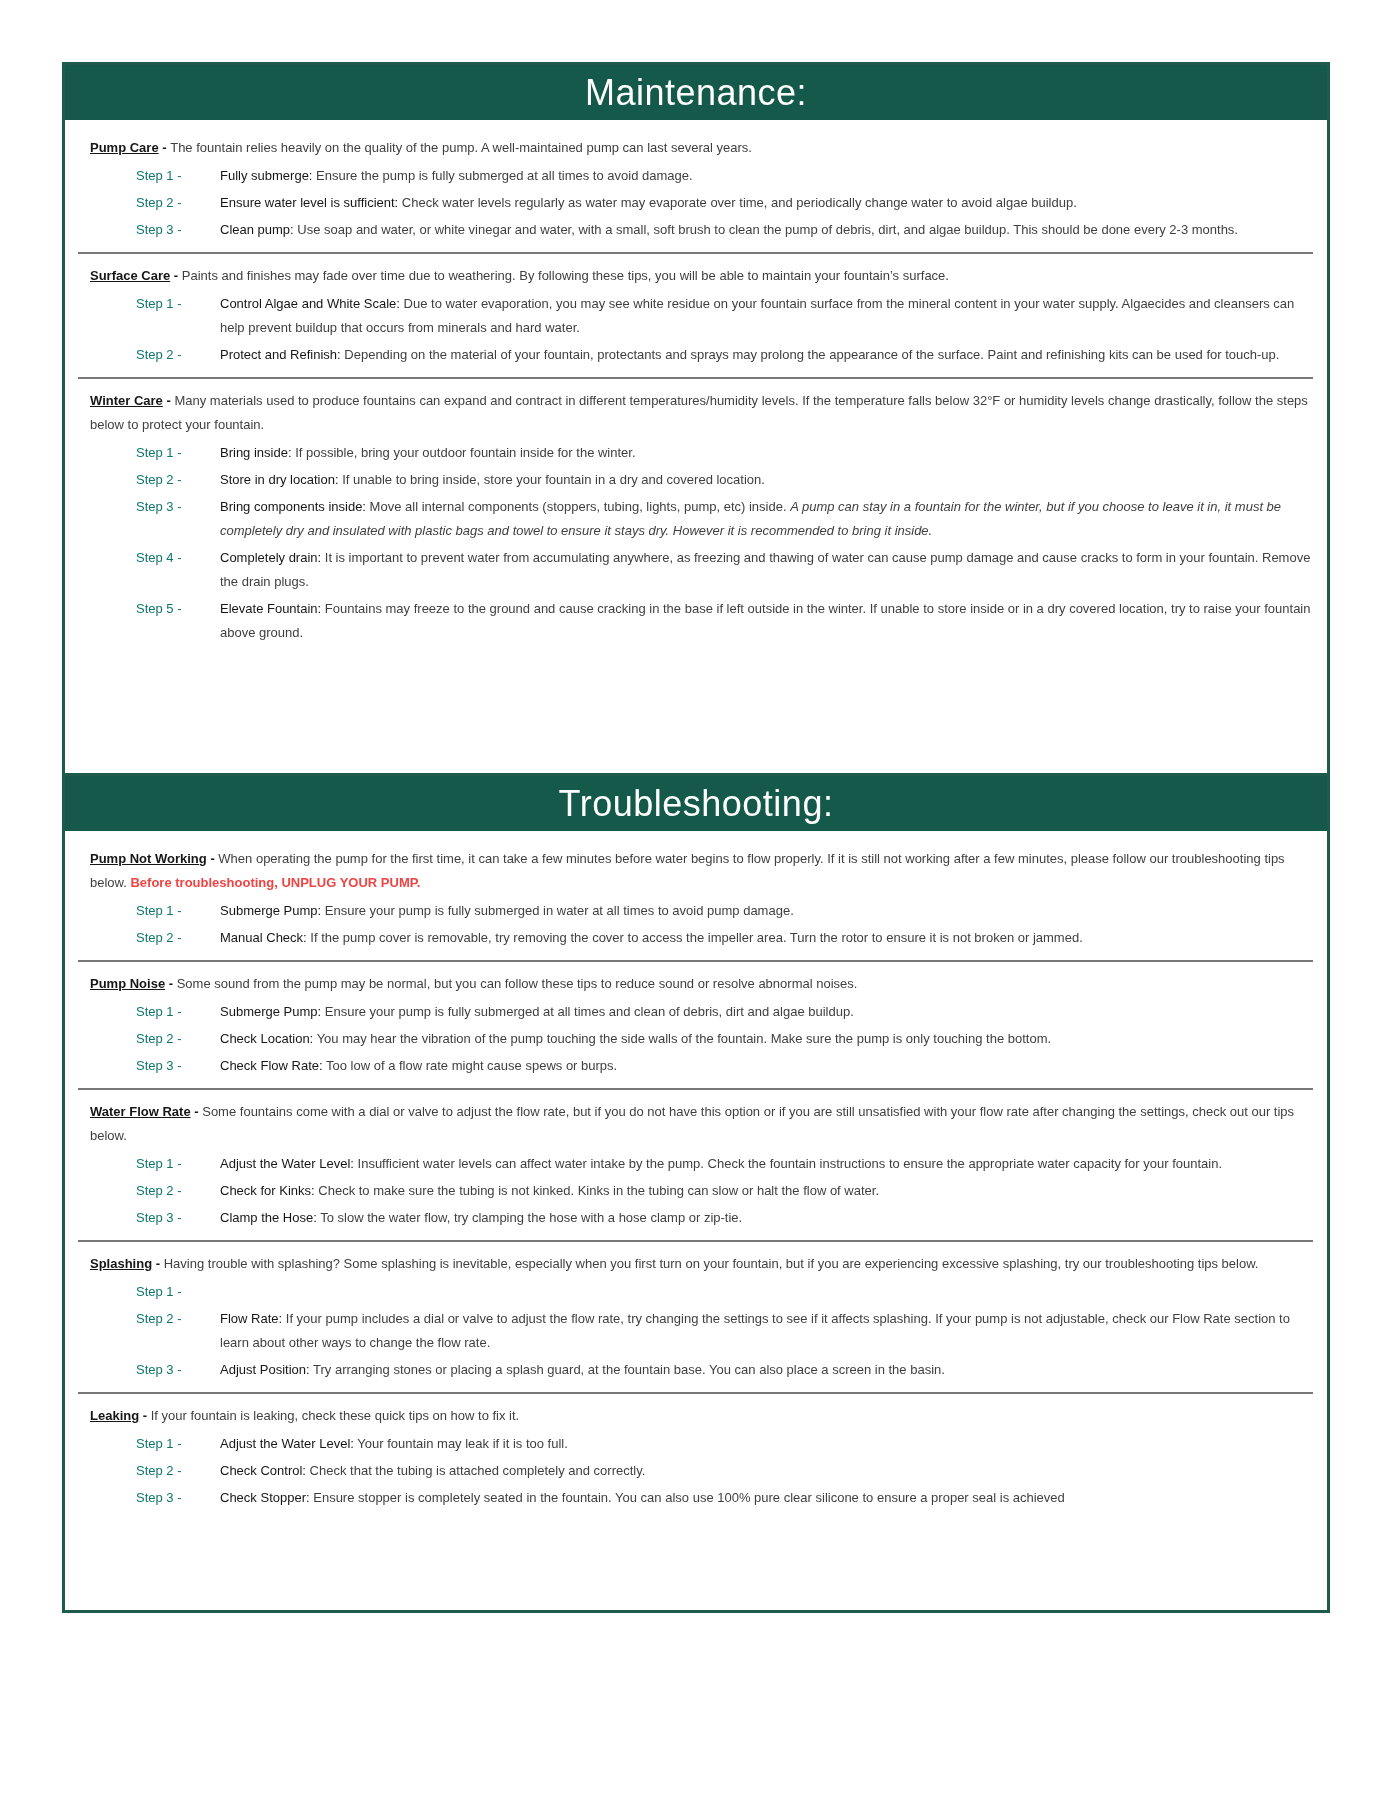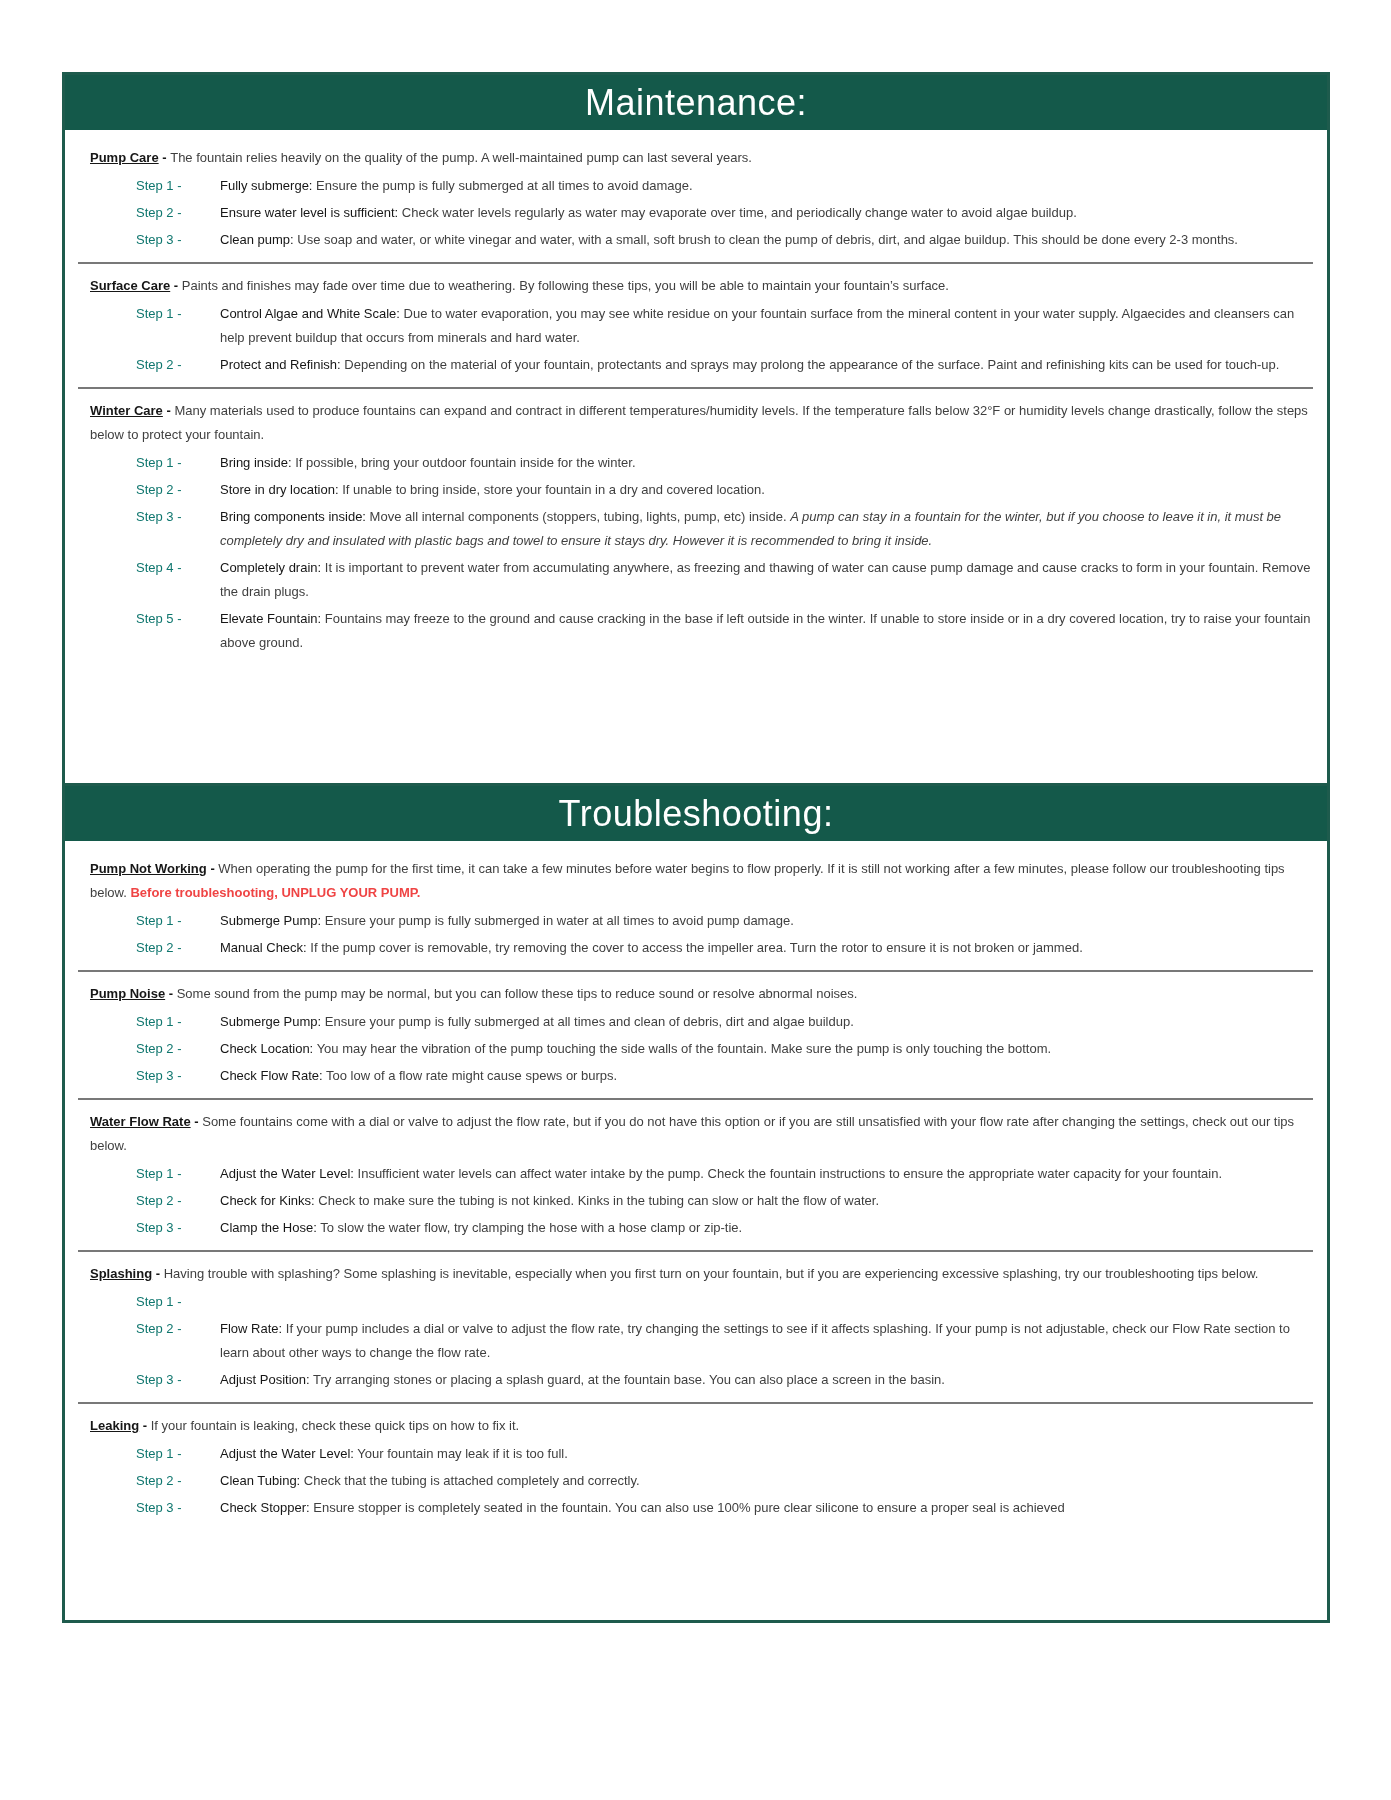--- a/index.html
+++ b/index.html
@@ -1,19 +1,19 @@
 <!DOCTYPE html>
 <html><head>
 <meta charset="utf-8">
 <style>
   html,body { margin:0; padding:0; background:#ffffff; }
   body { width:1391px; height:1800px; position:relative;
          font-family:"Liberation Sans","DejaVu Sans",sans-serif; }
   .panel { position:absolute; left:62px; width:1268px; box-sizing:border-box;
-           border:3px solid #1e5b4d; background:#ffffff; overflow:hidden;margin-top:10px; }
+           border:3px solid #1e5b4d; background:#ffffff; overflow:hidden; }
   #panel-0 { top:62px;  height:726px; }
   #panel-1 { top:773px; height:840px; }
   .panel-header { height:55px; line-height:55px; background:#14594a; color:#ffffff;
                   text-align:center; font-size:36px; letter-spacing:0.5px; }
   .panel-content { padding:16px 14px 0 25px; font-size:13px; line-height:24px;
                    color:#3f3f3f; }
   .section-heading { margin:0; }
   .section-title { font-weight:bold; color:#161616; text-decoration:underline; }
   .section-dash { font-weight:bold; color:#161616; }
   .section-intro { }
@@ -170,21 +170,21 @@
         <div class="divider"></div>
         <div class="section-block">
           <p class="section-heading"><span class="section-title">Leaking</span><span class="section-dash"> - </span><span class="section-intro"><span class="seg-n">If your fountain is leaking, check these quick tips on how to fix it.</span></span></p>
           <div class="steps">
             <div class="step-row">
               <span class="step-prefix">Step 1 -</span>
               <div class="step-body"><span class="step-label">Adjust the Water Level:</span> <span class="seg-n">Your fountain may leak if it is too full.</span></div>
             </div>
             <div class="step-row">
               <span class="step-prefix">Step 2 -</span>
-              <div class="step-body"><span class="step-label">Clean Tubing:</span> <span class="seg-n">Check that the tubing is attached completely and correctly.</span></div>
+              <div class="step-body"><span class="step-label">Check Control:</span> <span class="seg-n">Check that the tubing is attached completely and correctly.</span></div>
             </div>
             <div class="step-row">
               <span class="step-prefix">Step 3 -</span>
               <div class="step-body"><span class="step-label">Check Stopper:</span> <span class="seg-n">Ensure stopper is completely seated in the fountain. You can also use 100% pure clear silicone to ensure a proper seal is achieved</span></div>
             </div>
           </div>
         </div>
       </div>
   </section>
 

